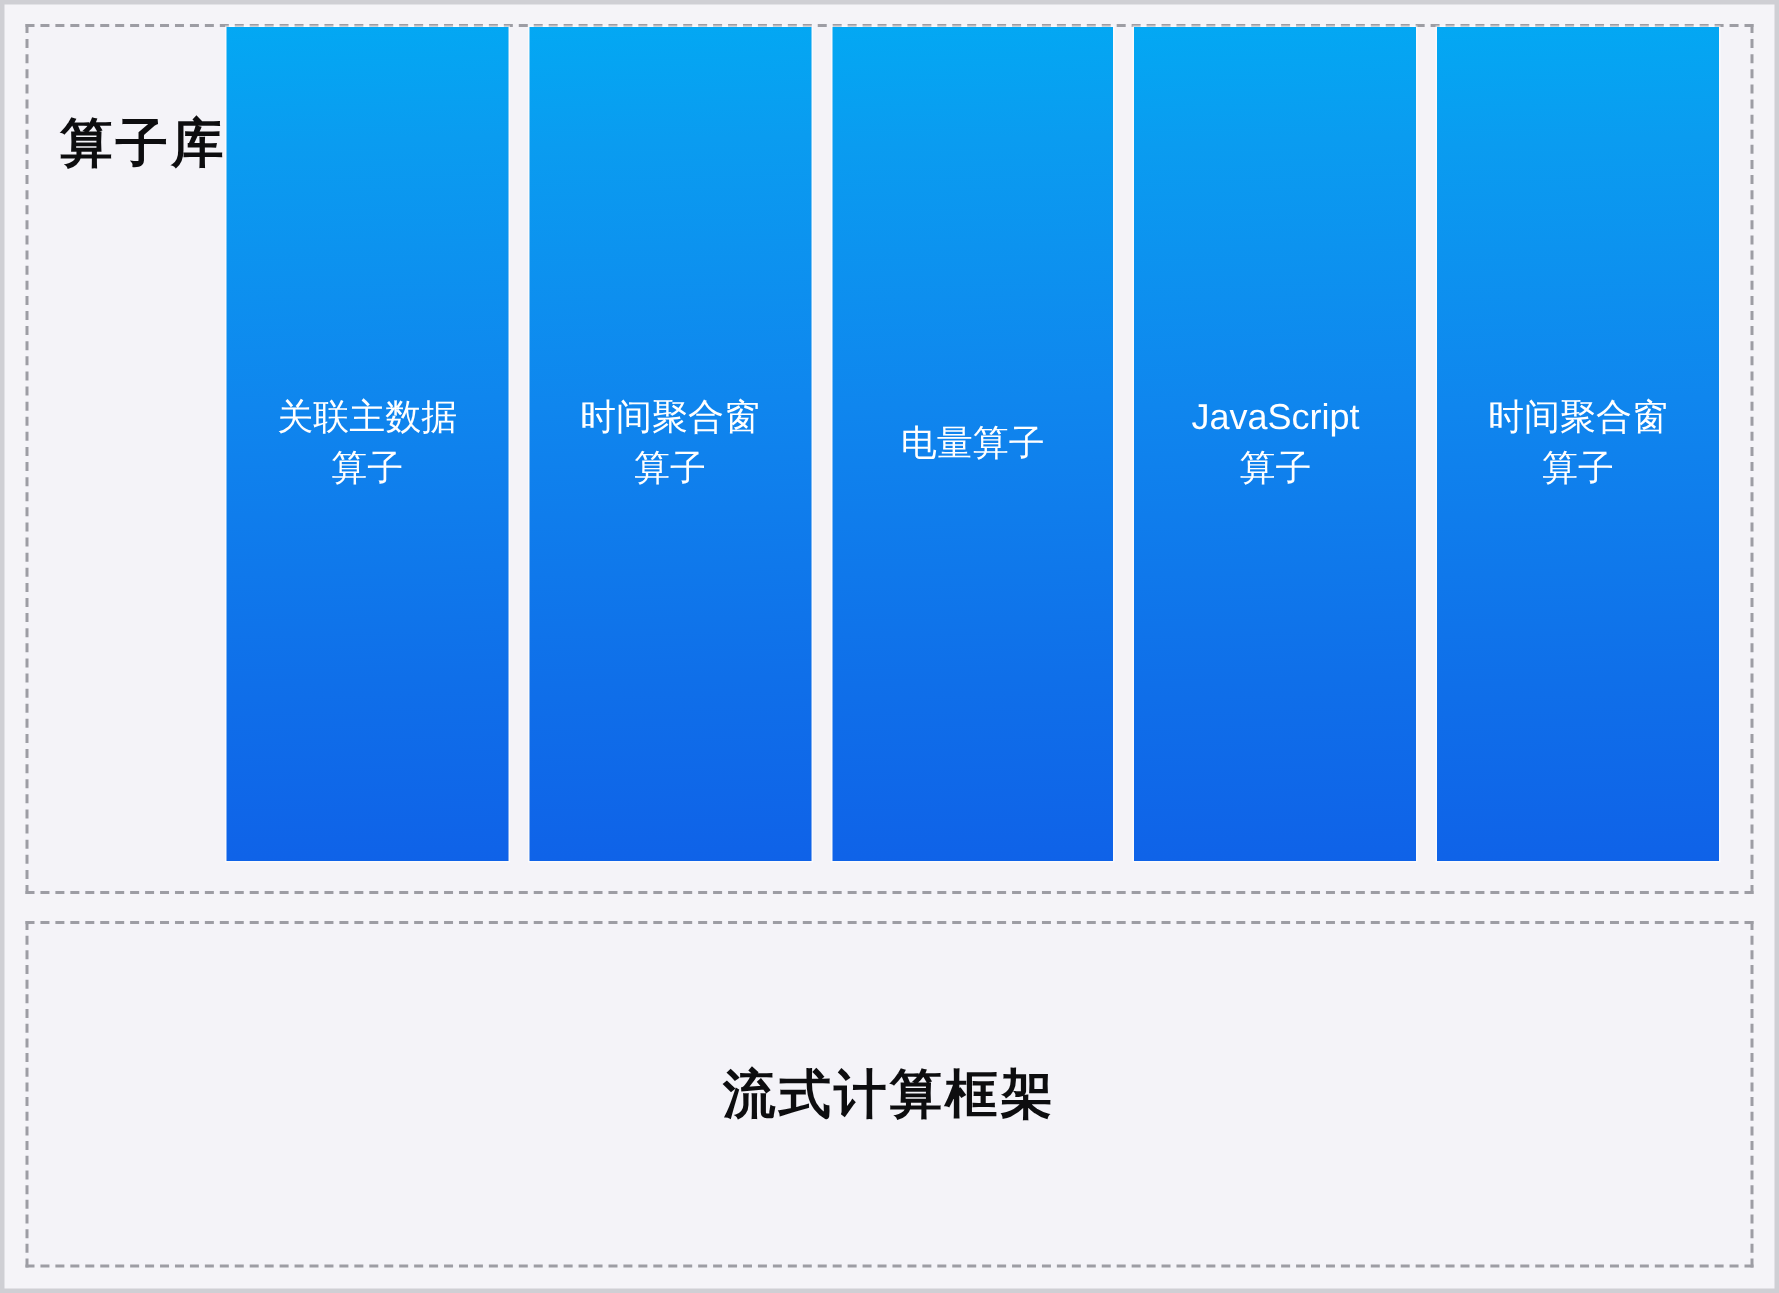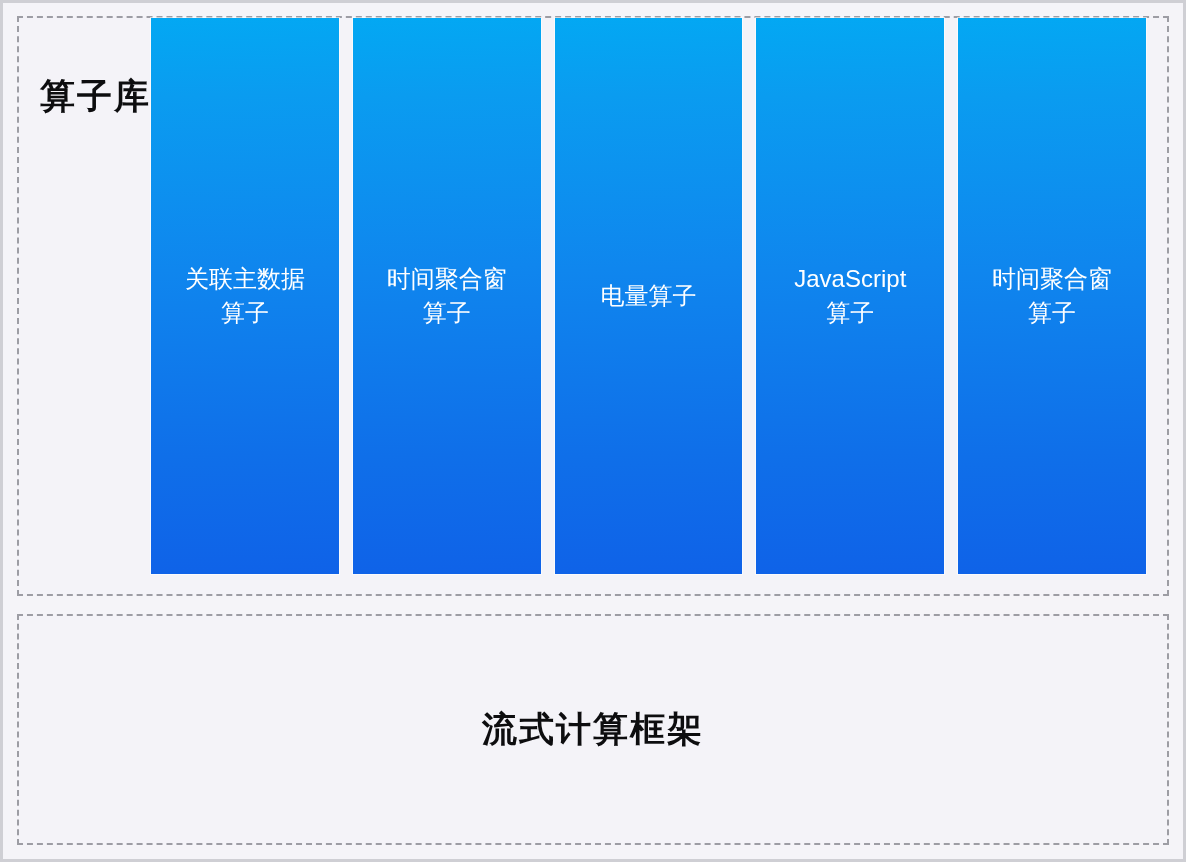--- a/index.html
+++ b/index.html
@@ -43,21 +43,20 @@
     display: flex;
     flex-direction: row;
     padding: 0 21px 20px 21px;
   }
 
   .section-framework {
     flex: 1 1 auto;
     display: flex;
     align-items: center;
     justify-content: center;
-    font-family: Liberation Serif, serif;
   }
 
   
   .section-title {
     text-align: center;
     font-size: 35px;
     font-weight: bold;
     color: #0d0d0f;
     letter-spacing: 2px;
     line-height: 1;

